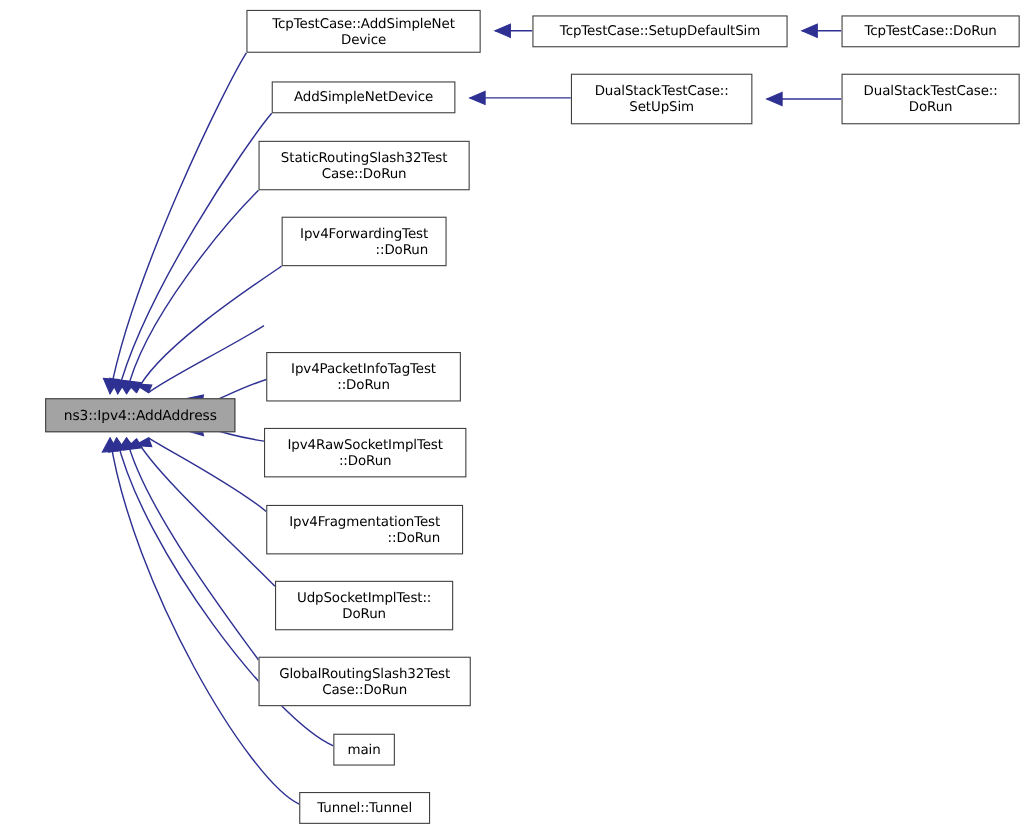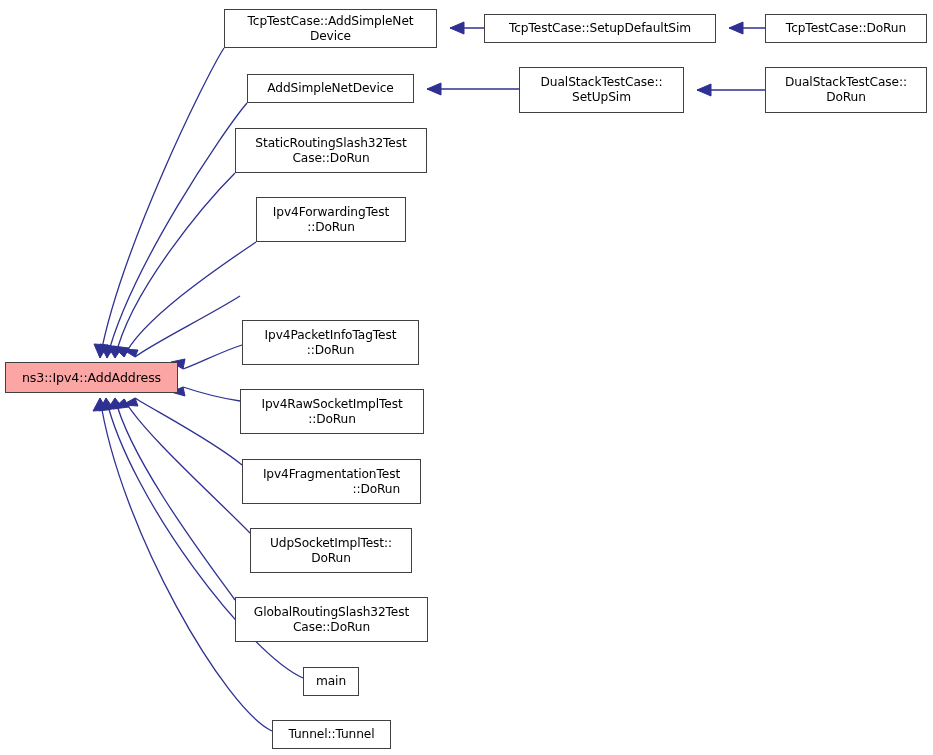--- a/index.html
+++ b/index.html
@@ -36,23 +36,24 @@
     text-align: center;
     font-family: "DejaVu Sans", sans-serif;
     font-size: 12.2px;
     line-height: 15px;
     color: #000000;
     letter-spacing: -0.1px;
     white-space: pre-line;
     overflow: hidden;
   }
   .node.root {
-    background: #fca5a5;
+    background: #a3a3a3;
     border-color: #404040;
     font-size: 12.6px;
+    margin-left: 36px;
   }
   .node-label {
     display: block;
     padding: 0 3px;
   }
 </style>
 </head>
 <body>
 
 <div id="graph-root">
@@ -121,21 +122,21 @@
         <path d="M765,90 L697,90" fill="none" stroke="#2e3192" stroke-width="1.3"></path>
         <path d="M697,90 L711,84 L711,96 Z" fill="#2e3192" stroke="#2e3192" stroke-width="1"></path>
       </g>
     </svg>
 <div class="node root" style="left: 5px; top: 362px; width: 173px; height: 31px;"><span class="node-label">ns3::Ipv4::AddAddress</span></div>
     <div class="node" style="left: 224px; top: 9px; width: 213px; height: 39px;"><span class="node-label">TcpTestCase::AddSimpleNet
 Device</span></div>
     <div class="node" style="left: 247px; top: 74px; width: 167px; height: 29px;"><span class="node-label">AddSimpleNetDevice</span></div>
     <div class="node" style="left: 235px; top: 128px; width: 192px; height: 45px;"><span class="node-label">StaticRoutingSlash32Test
 Case::DoRun</span></div>
-    <div class="node" style="left: 256px; top: 197px; width: 150px; height: 45px;"><span class="node-label">Ipv4ForwardingTest
+    <div class="node" style="left: 256px; top: 197px; width: 150px; height: 45px; text-align: right;"><span class="node-label">Ipv4ForwardingTest
 ::DoRun</span></div>
     <div class="node" style="left: 242px; top: 320px; width: 177px; height: 45px;"><span class="node-label">Ipv4PacketInfoTagTest
 ::DoRun</span></div>
     <div class="node" style="left: 240px; top: 389px; width: 184px; height: 45px;"><span class="node-label">Ipv4RawSocketImplTest
 ::DoRun</span></div>
     <div class="node" style="left: 242px; top: 459px; width: 179px; height: 45px; text-align: right;"><span class="node-label">Ipv4FragmentationTest
 ::DoRun</span></div>
     <div class="node" style="left: 250px; top: 528px; width: 162px; height: 45px;"><span class="node-label">UdpSocketImplTest::
 DoRun</span></div>
     <div class="node" style="left: 235px; top: 597px; width: 193px; height: 45px;"><span class="node-label">GlobalRoutingSlash32Test

